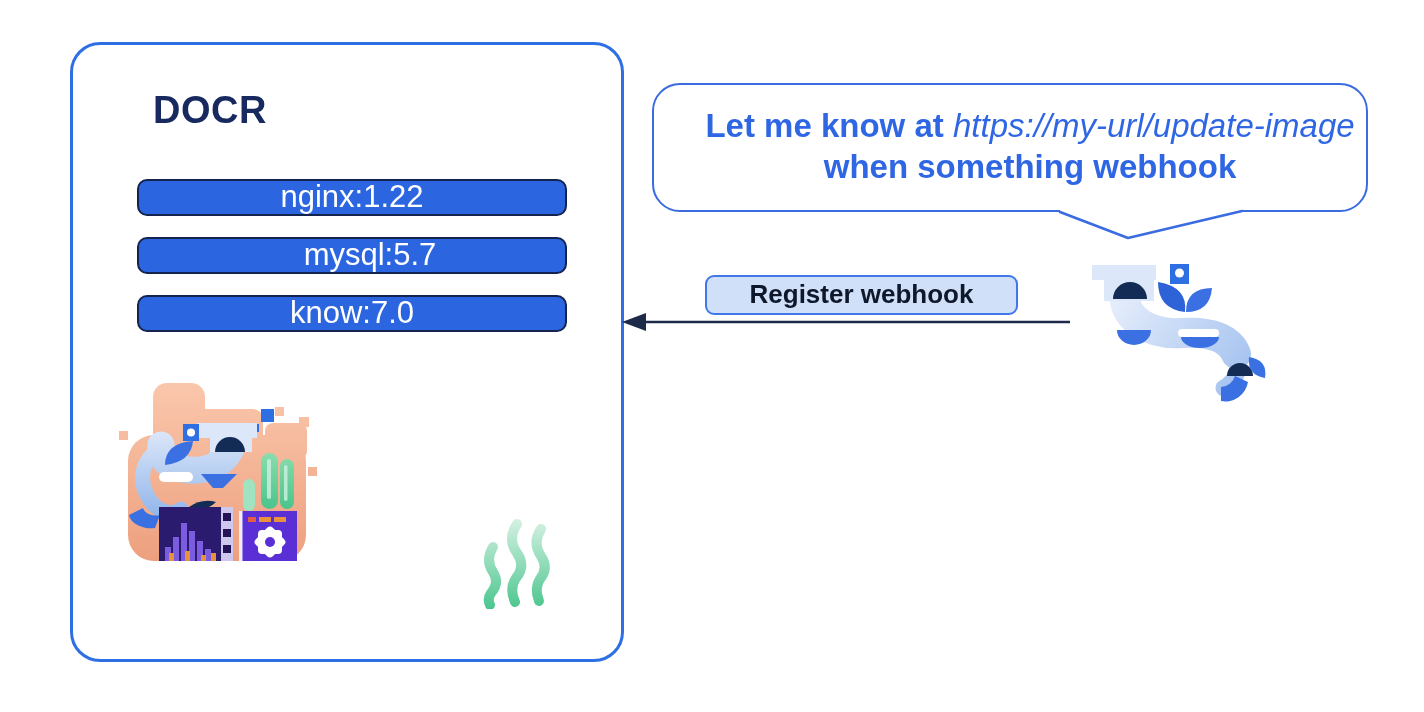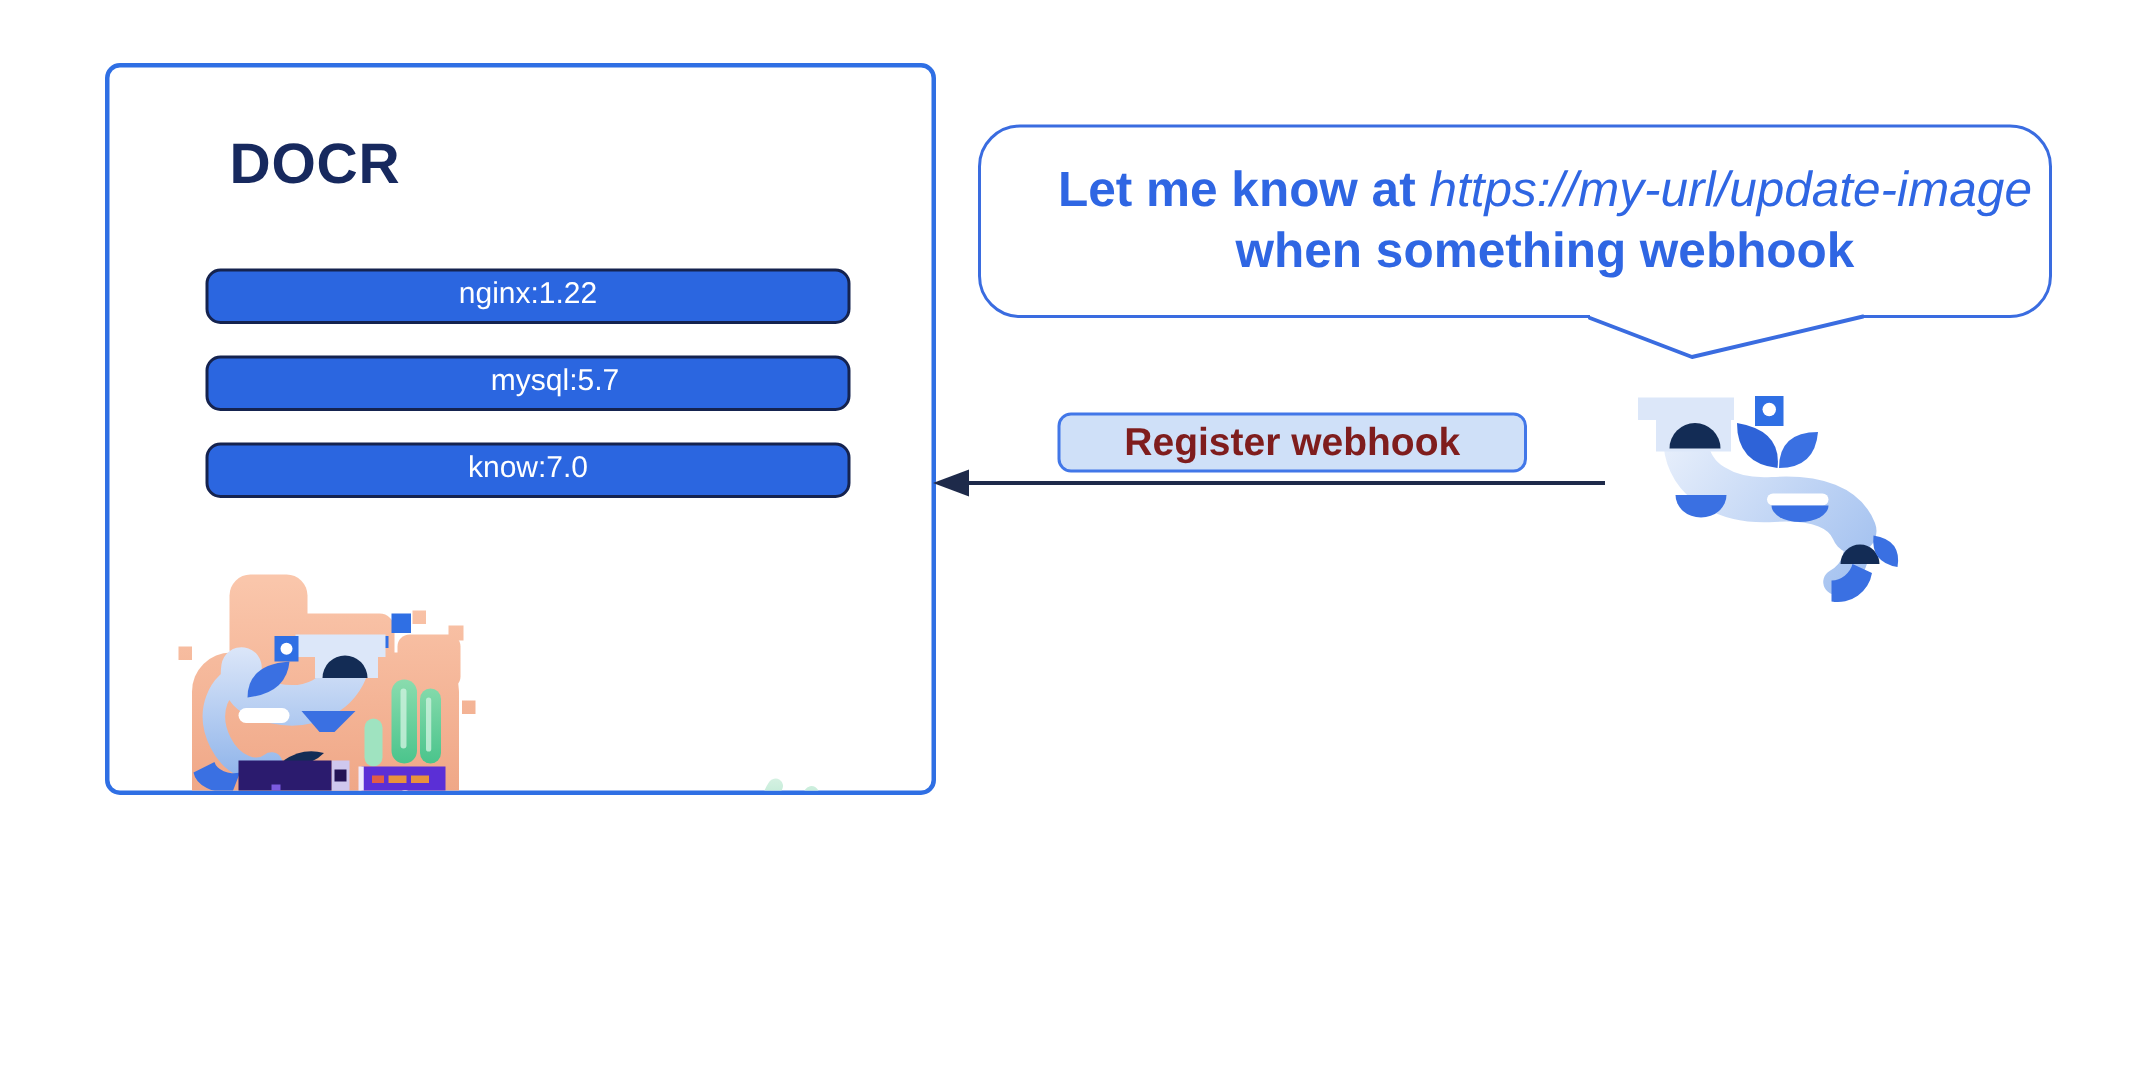--- a/index.html
+++ b/index.html
@@ -1,31 +1,31 @@
 <!DOCTYPE html>
 <html><head>
 <meta charset="utf-8">
 <style>
   html,body{margin:0;padding:0;}
   body{width:1424px;height:712px;background:#ffffff;font-family:"Liberation Sans",sans-serif;position:relative;overflow:hidden;}
   .abs{position:absolute;}
 
   
-  .docr-box{left:70px;top:42px;width:554px;height:488px;border:3.5px solid #2f6fe4;border-radius:10px;box-sizing:border-box;overflow:hidden;background:#fff;}
+  .docr-box{left:70px;top:42px;width:554px;height:620px;border:3.5px solid #2f6fe4;border-radius:30px;box-sizing:border-box;overflow:hidden;background:#fff;}
   .registry-title{left:80px;top:44px;font-size:38px;font-weight:bold;color:#17295e;letter-spacing:.5px;}
-  .pill{left:64px;width:430px;height:37px;box-sizing:border-box;background:#2b66e0;border:2.5px solid #15234f;border-radius:10px;color:#ffffff;font-size:20px;line-height:31px;text-align:center;}
+  .pill{left:64px;width:430px;height:37px;box-sizing:border-box;background:#2b66e0;border:2.5px solid #15234f;border-radius:10px;color:#ffffff;font-size:31px;line-height:31px;text-align:center;}
   .pill1{top:134px;} .pill2{top:192px;padding-left:36px;} .pill3{top:250px;}
 
   
   .bubble{left:652px;top:83px;width:716px;height:129px;box-sizing:border-box;border:2.6px solid #3a6ce0;border-radius:28px;background:#fff;z-index:1;text-align:center;color:#2f66e3;font-size:33px;font-weight:bold;padding-top:20px;line-height:41px;padding-left:40px;}
   .bubble .url{font-style:italic;font-weight:normal;}
   .bubble-tail{left:1046px;top:200px;z-index:2;}
 
   
-  .webhook{left:705px;top:275px;width:313px;height:40px;box-sizing:border-box;background:#cfe0f8;border:2.6px solid #4277e8;border-radius:9px;color:#7f1d1d;font-size:26px;font-weight:bold;text-align:center;line-height:35px;}
+  .webhook{left:705px;top:275px;width:313px;height:40px;box-sizing:border-box;background:#cfe0f8;border:2.6px solid #4277e8;border-radius:9px;color:#0f172a;font-size:26px;font-weight:bold;text-align:center;line-height:35px;}
   .arrow{left:618px;top:308px;}
 
   .shark{left:1088px;top:260px;}
   .illustration{left:42px;top:334px;}
   .seaweed{left:398px;top:472px;}
 </style>
 </head>
 <body>
 
 <div class="abs docr-box">

